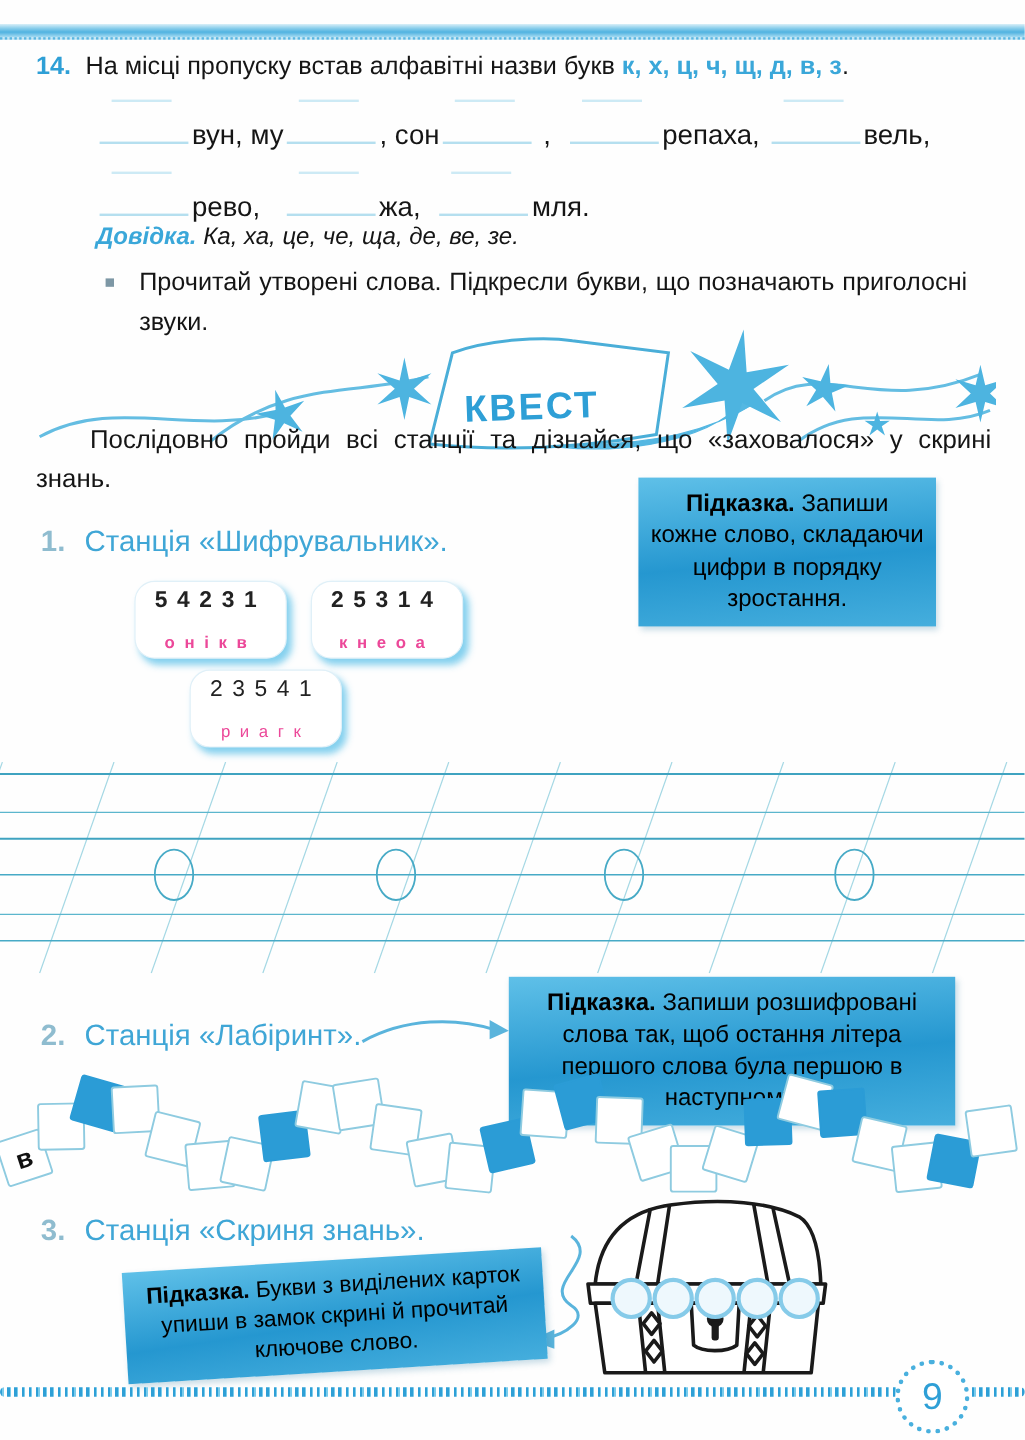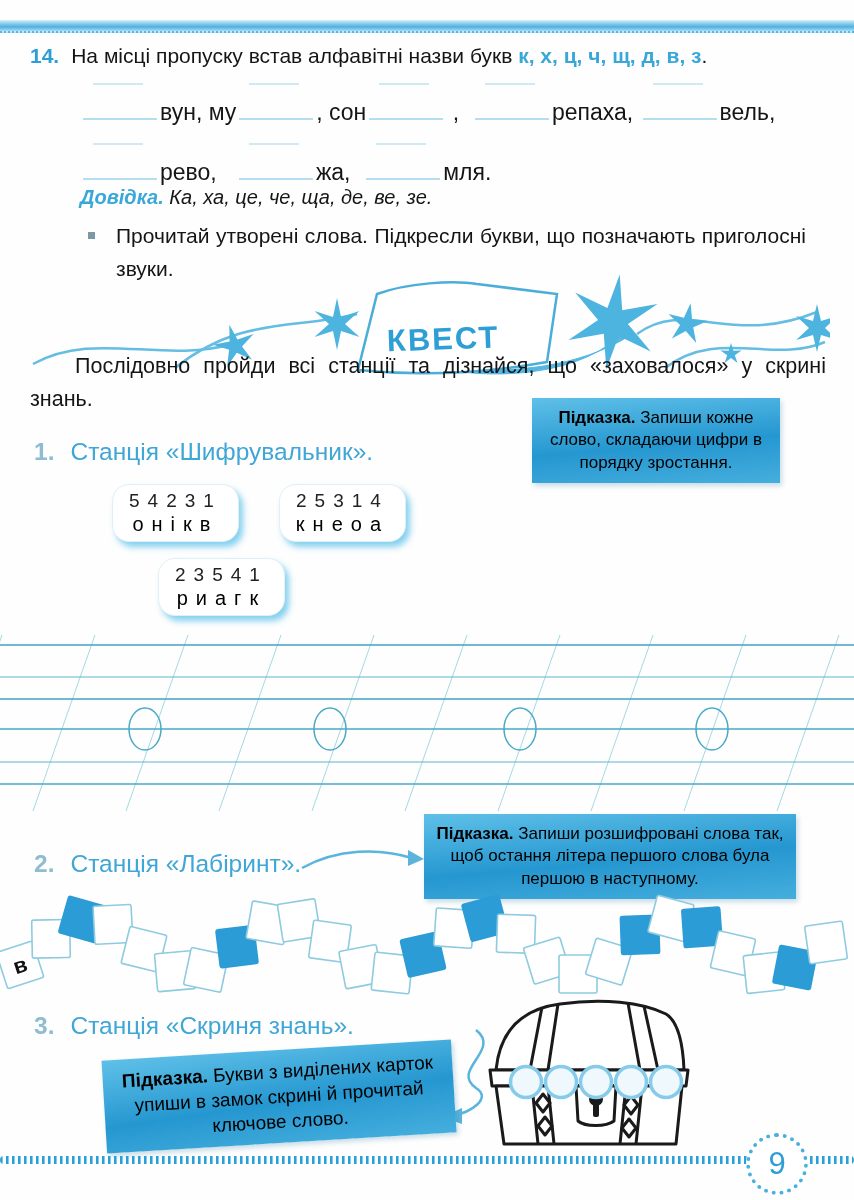--- a/index.html
+++ b/index.html
@@ -32,40 +32,40 @@
   .subtask{position:absolute;top:220px;left:116px;width:690px;font-size:21px;
     line-height:1.55;text-align:justify;}
   
   .banner{position:absolute;top:272px;left:25px;width:805px;height:112px;}
   .banner text{font-family:"Liberation Sans",sans-serif;font-weight:bold;font-size:31px;
     fill:#2e9fd6;letter-spacing:2px;}
   .intro{position:absolute;top:350px;left:30px;width:796px;font-size:21.5px;
     line-height:1.55;text-align:justify;text-indent:45px;}
   
   .hint{position:absolute;background:linear-gradient(175deg,#5fc0e8 0%,#2597d0 55%,#45aedd 100%);
-    color:#000;text-align:center;padding:9px 10px;font-size:17px;line-height:1.32;
+    color:#000;text-align:center;padding:9px 10px;font-size:20px;line-height:1.32;
     box-shadow:2px 3px 5px rgba(40,120,160,.25);}
   .hint b{font-weight:bold;}
   .hint1{top:398px;left:532px;width:228px;}
   .hint2{top:814px;left:424px;width:352px;}
   .hint3{top:1050px;left:104px;width:330px;transform:rotate(-3.5deg);font-size:19px;}
   
   .station{position:absolute;font-size:24.5px;color:#3fa6d6;white-space:pre;}
   .st-num{color:#8fbccf;font-weight:bold;margin-right:16px;}
   .st1{top:438px;left:34px;}
   .st2{top:850px;left:34px;}
   .st3{top:1012px;left:34px;}
   
   .cards{position:absolute;display:flex;}
-  .cards1{top:484px;left:112px;gap:40px;}
+  .cards1{top:484px;left:112px;gap:20px;font-weight:bold;}
   .cards2{top:558px;left:158px;}
   .card{background:#fff;border:1px solid #e0f0f8;border-radius:17px;padding:5px 16px;
     text-align:center;box-shadow:4px 5px 6px rgba(110,200,235,.85);}
   .card .code{font-size:19px;letter-spacing:8px;color:#222;}
-  .card .letters{font-size:20px;letter-spacing:8px;color:#000000;margin-top:1px;}
+  .card .letters{font-size:14px;letter-spacing:8px;color:#ec4899;margin-top:15px;}
   
   .writing{position:absolute;top:635px;left:0;width:854px;height:176px;}
   .chain{position:absolute;top:892px;left:0;width:854px;height:110px;}
   .chest{position:absolute;top:990px;left:480px;width:235px;height:160px;}
   .arrow2{position:absolute;top:840px;left:298px;width:130px;height:42px;}
   .arrow3{position:absolute;top:1026px;left:438px;width:70px;height:102px;}
   
   .beads{position:absolute;top:1156px;left:0;width:854px;height:8px;border-radius:4px;
     background:repeating-linear-gradient(90deg,#2e9fd6 0 2px,#7accec 2px 3px,rgba(255,255,255,0) 3px 6px);}
   .page-badge{position:absolute;top:1133px;left:746px;width:54px;height:54px;border-radius:50%;

